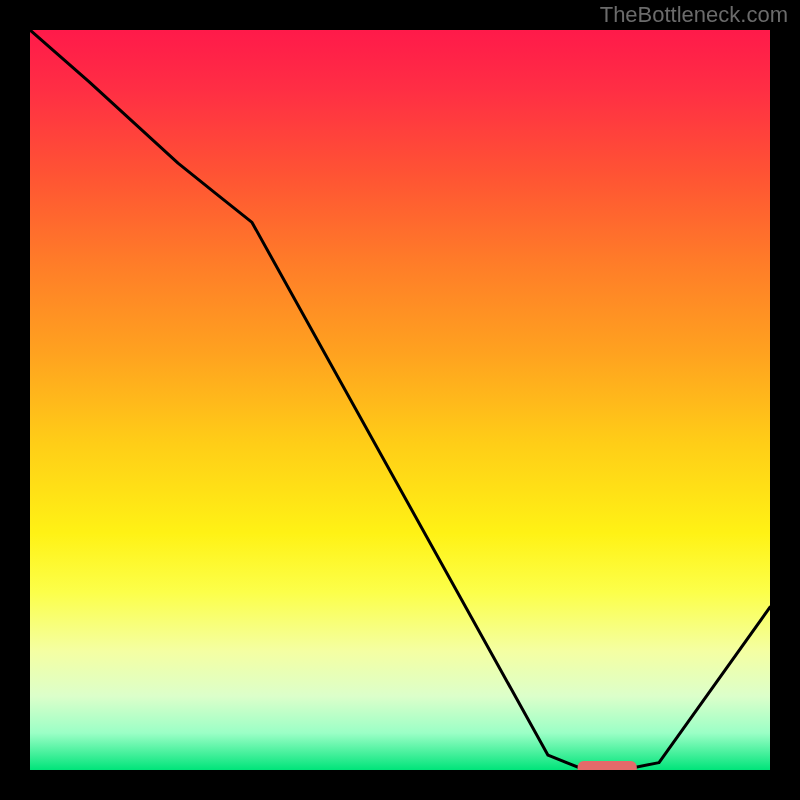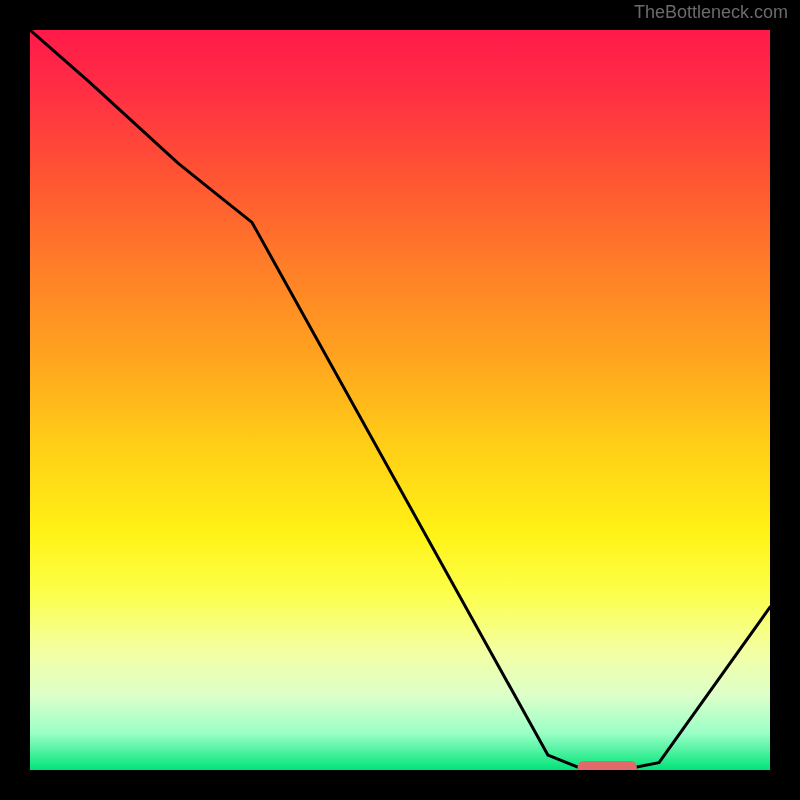--- a/index.html
+++ b/index.html
@@ -8,21 +8,21 @@
     height: 800px;
     background: #000;
     position: relative;
     font-family: Arial, sans-serif;
   }
   .watermark {
     position: absolute;
     top: 2px;
     right: 12px;
     color: #6b6b6b;
-    font-size: 18px;
+    font-size: 22px;
     font-weight: 500;
     z-index: 10;
   }
   .plot-area {
     position: absolute;
     left: 30px;
     top: 30px;
     width: 740px;
     height: 740px;
     overflow: hidden;

